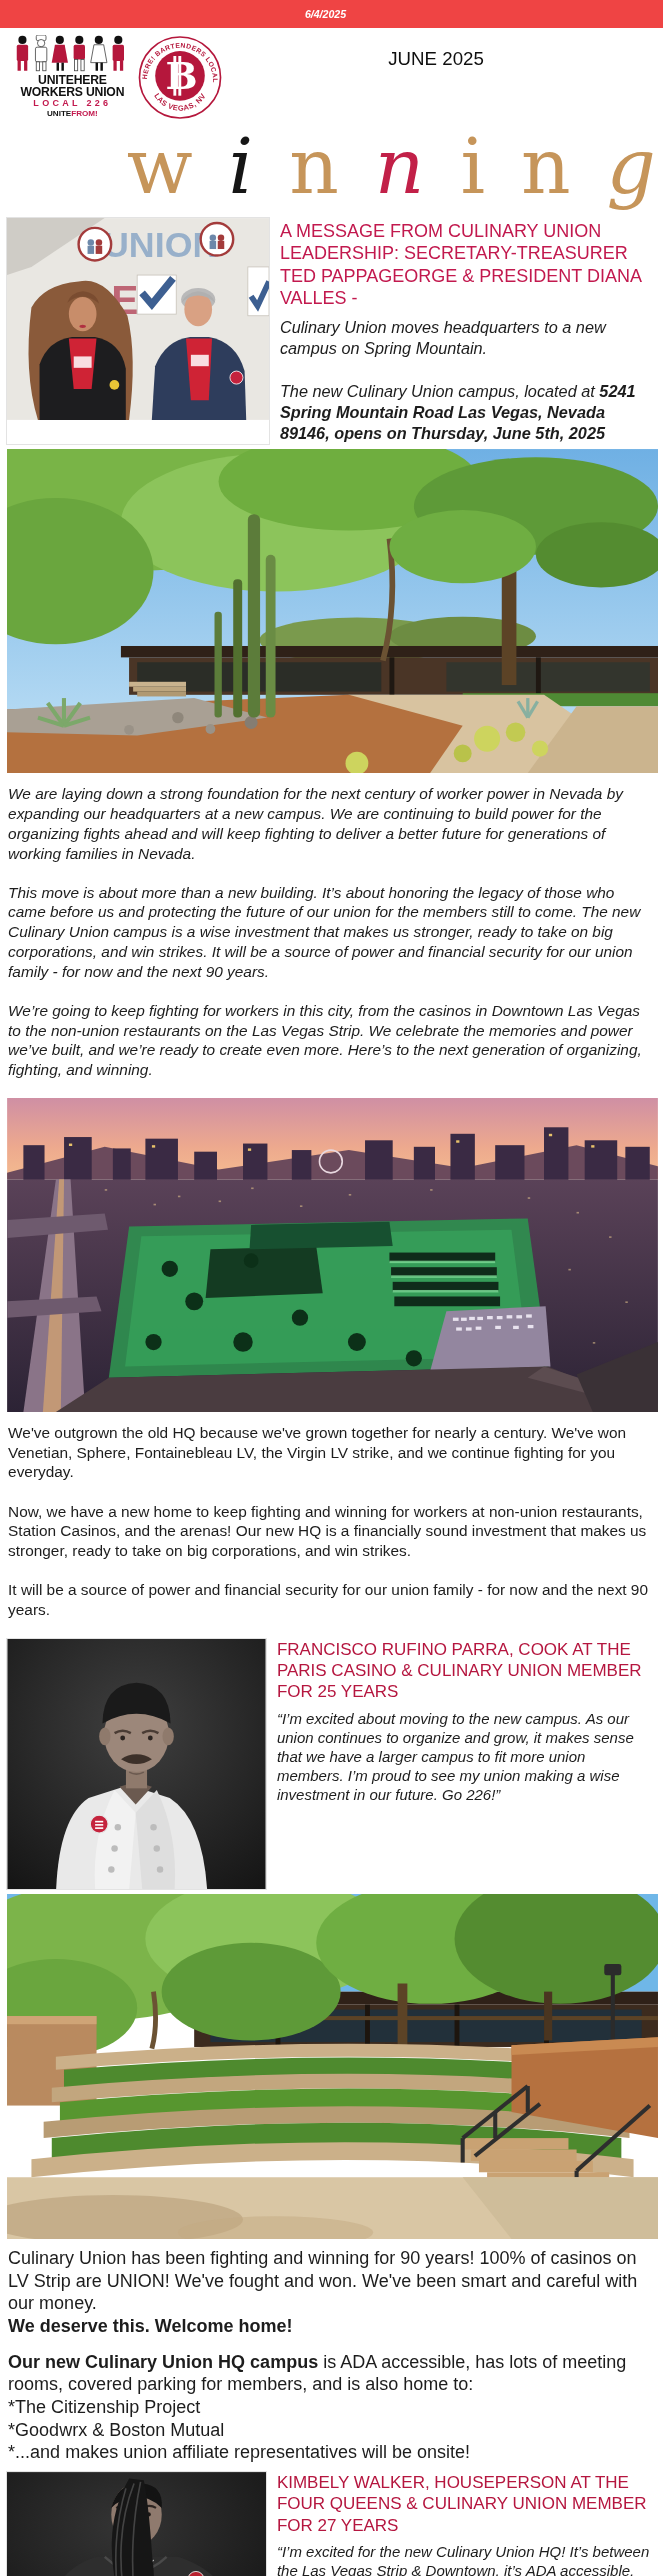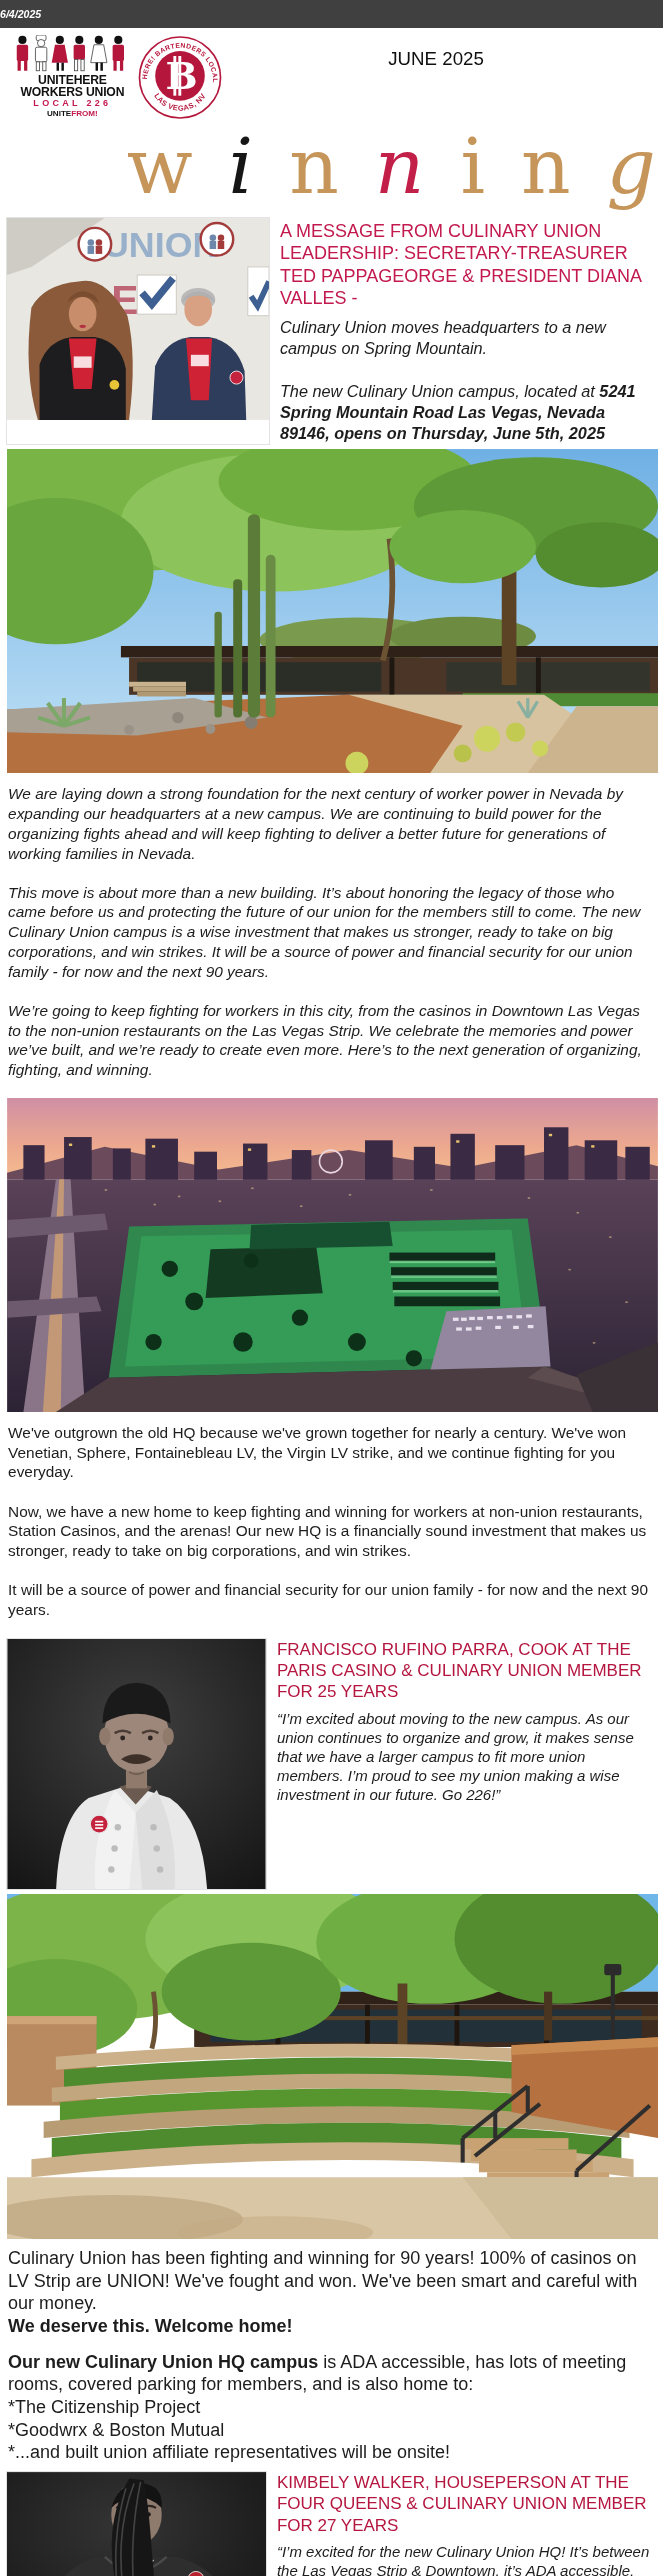--- a/index.html
+++ b/index.html
@@ -1,17 +1,17 @@
 <!DOCTYPE html>
 <html style="font-size:13px"><head>
 <meta charset="utf-8">
 <style>
   html,body{margin:0;padding:0;background:#ffffff;}
   body{width:664px;font-family:"Liberation Sans",sans-serif;color:#1d1d1d;}
-  .topbar{height:28px;background:#404040;display:flex;align-items:center;justify-content:flex-start;}
+  .topbar{height:28px;background:#ef4444;display:flex;align-items:center;justify-content:center;}
   .topbar .date{color:#ffffff;font-size:10.6px;font-weight:bold;font-style:italic;padding-right:13px;}
   .header{position:relative;height:104px;}
   .logo-left{position:absolute;left:11.4px;top:6.5px;width:122px;text-align:center;}
   .logo-left .lw1{font-size:12.2px;font-weight:bold;letter-spacing:-0.2px;line-height:1.0;color:#111;}
   .logo-left .lw2{font-size:12.2px;font-weight:bold;letter-spacing:-0.2px;line-height:1.0;color:#111;}
   .logo-left .lw3{font-size:9px;font-weight:bold;letter-spacing:3.3px;color:#c2194e;line-height:1.2;}
   .logo-left .lw4{font-size:8.1px;font-weight:bold;line-height:1.2;color:#111;}
   .logo-left .lw4 .red{color:#c2194e;}
   .circle-logo{position:absolute;left:137px;top:4.9px;}
   .masthead{position:absolute;left:213px;right:4.9px;top:18px;text-align:center;}
@@ -504,21 +504,21 @@
   </svg>
 </div>
 
 <div class="closing">
   <p>Culinary Union has been fighting and winning for 90 years! 100% of casinos on LV Strip are UNION! We've fought and won. We've been smart and careful with our money.</p>
   <p class="bold">We deserve this. Welcome home!</p>
   <div class="gap"></div>
   <p><span class="bold">Our new Culinary Union HQ campus</span><span> is ADA accessible, has lots of meeting rooms, covered parking for members, and is also home to:</span></p>
   <p>*The Citizenship Project</p>
   <p>*Goodwrx &amp; Boston Mutual</p>
-  <p>*...and built union affiliate representatives will be onsite!</p>
+  <p>*...and makes union affiliate representatives will be onsite!</p>
 </div>
 
 <div class="twocol">
   <div class="photo photo-frame">
     <svg width="259" height="181" viewBox="0 0 318 222">
       <defs>
         <radialGradient id="bgkim" cx=".45" cy=".3" r="1">
           <stop offset="0" stop-color="#343434"></stop>
             <stop offset="1" stop-color="#0b0b0b"></stop>
         </radialGradient>

